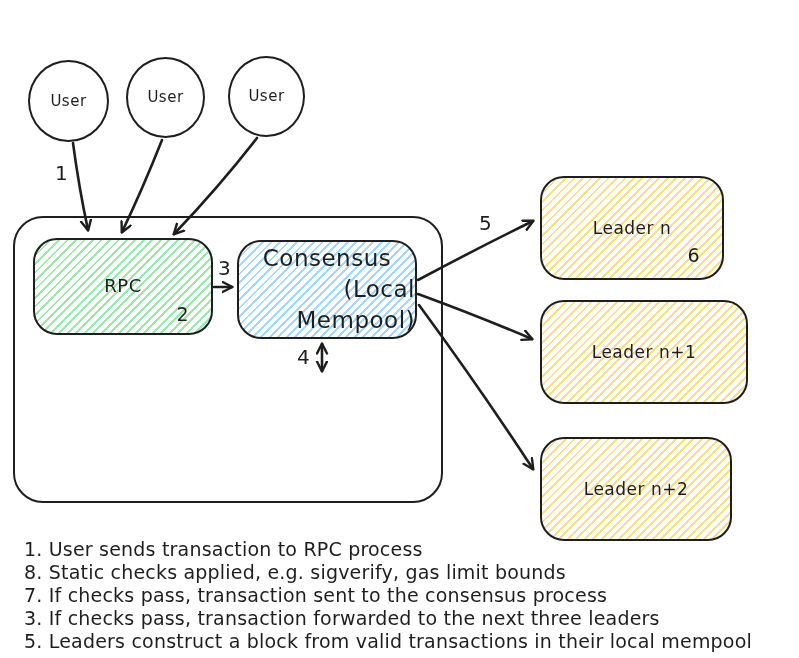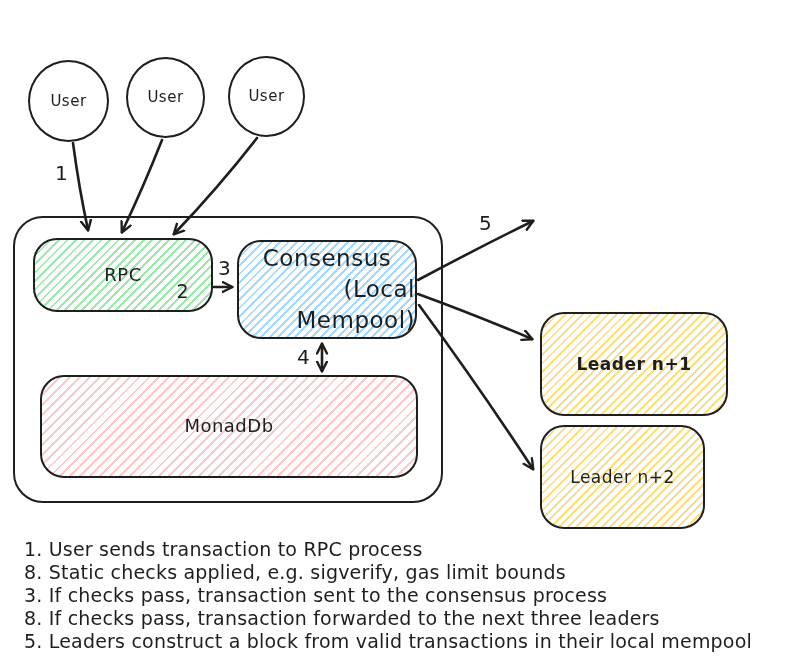--- a/index.html
+++ b/index.html
@@ -97,49 +97,50 @@
   </div>
   <div class="node user-circle" style="left:126px; top:9px; width:79px; height:81px;">
     <span class="node-label">User</span>
   </div>
   <div class="node user-circle" style="left:228px; top:8px; width:77px; height:81px;">
     <span class="node-label">User</span>
   </div>
 
   <div class="outer-box"></div>
 
-  <div class="node rounded hatch-green" style="left:33px; top:190px; width:180px; height:74px;">
+  <div class="node rounded hatch-green" style="left:33px; top:190px; width:180px; height:97px;">
     <span class="node-label" style="font-size:18px;">RPC</span>
     <span class="badge" style="right:22px; bottom:8px;">2</span>
   </div>
 
   <div class="node rounded hatch-blue" style="left:237px; top:192px; width:180px; height:99px;">
     <span class="node-label" style="font-size:23px;">
       <span style="display:block;">Consensus</span>
       <span style="display:block;text-align:right;">(Local Mempool)</span>
     </span>
   </div>
 
-  <div class="node rounded hatch-red" style="left:40px; top:327px; width:378px; height:103px;">
-    <span class="node-label" style="font-size:18px;">MonadDb</span>
+
+  <div class="node rounded hatch-yellow" style="left:540px; top:128px; width:184px; height:104px;">
+    <span class="node-label">Leader n</span>
+    <span class="badge" style="right:22px; bottom:12px;">6</span>
   </div>
-
-  <div class="node rounded hatch-yellow" style="left:540px; top:264px; width:188px; height:104px;font-weight:bold;">
+  <div class="node rounded hatch-yellow" style="left:540px; top:252px; width:208px; height:104px;">
     <span class="node-label">Leader n+1</span>
   </div>
-  <div class="node rounded hatch-yellow" style="left:540px; top:377px; width:165px; height:104px;">
+  <div class="node rounded hatch-yellow" style="left:540px; top:389px; width:192px; height:104px;">
     <span class="node-label">Leader n+2</span>
   </div>
 
   <div class="edge-label" style="left:55px; top:113px;">1</div>
   <div class="edge-label" style="left:218px; top:208px;">3</div>
   <div class="edge-label" style="left:297px; top:297px;">4</div>
   <div class="edge-label" style="left:479px; top:163px;">5</div>
 
   <div class="steps">
     <div>1. User sends transaction to RPC process</div>
     <div>8. Static checks applied, e.g. sigverify, gas limit bounds</div>
-    <div>3. If checks pass, transaction sent to the consensus process</div>
-    <div>8. If checks pass, transaction forwarded to the next three leaders</div>
+    <div>7. If checks pass, transaction sent to the consensus process</div>
+    <div>3. If checks pass, transaction forwarded to the next three leaders</div>
     <div>5. Leaders construct a block from valid transactions in their local mempool</div>
   </div>
 
 </div>
 
 </body></html>

